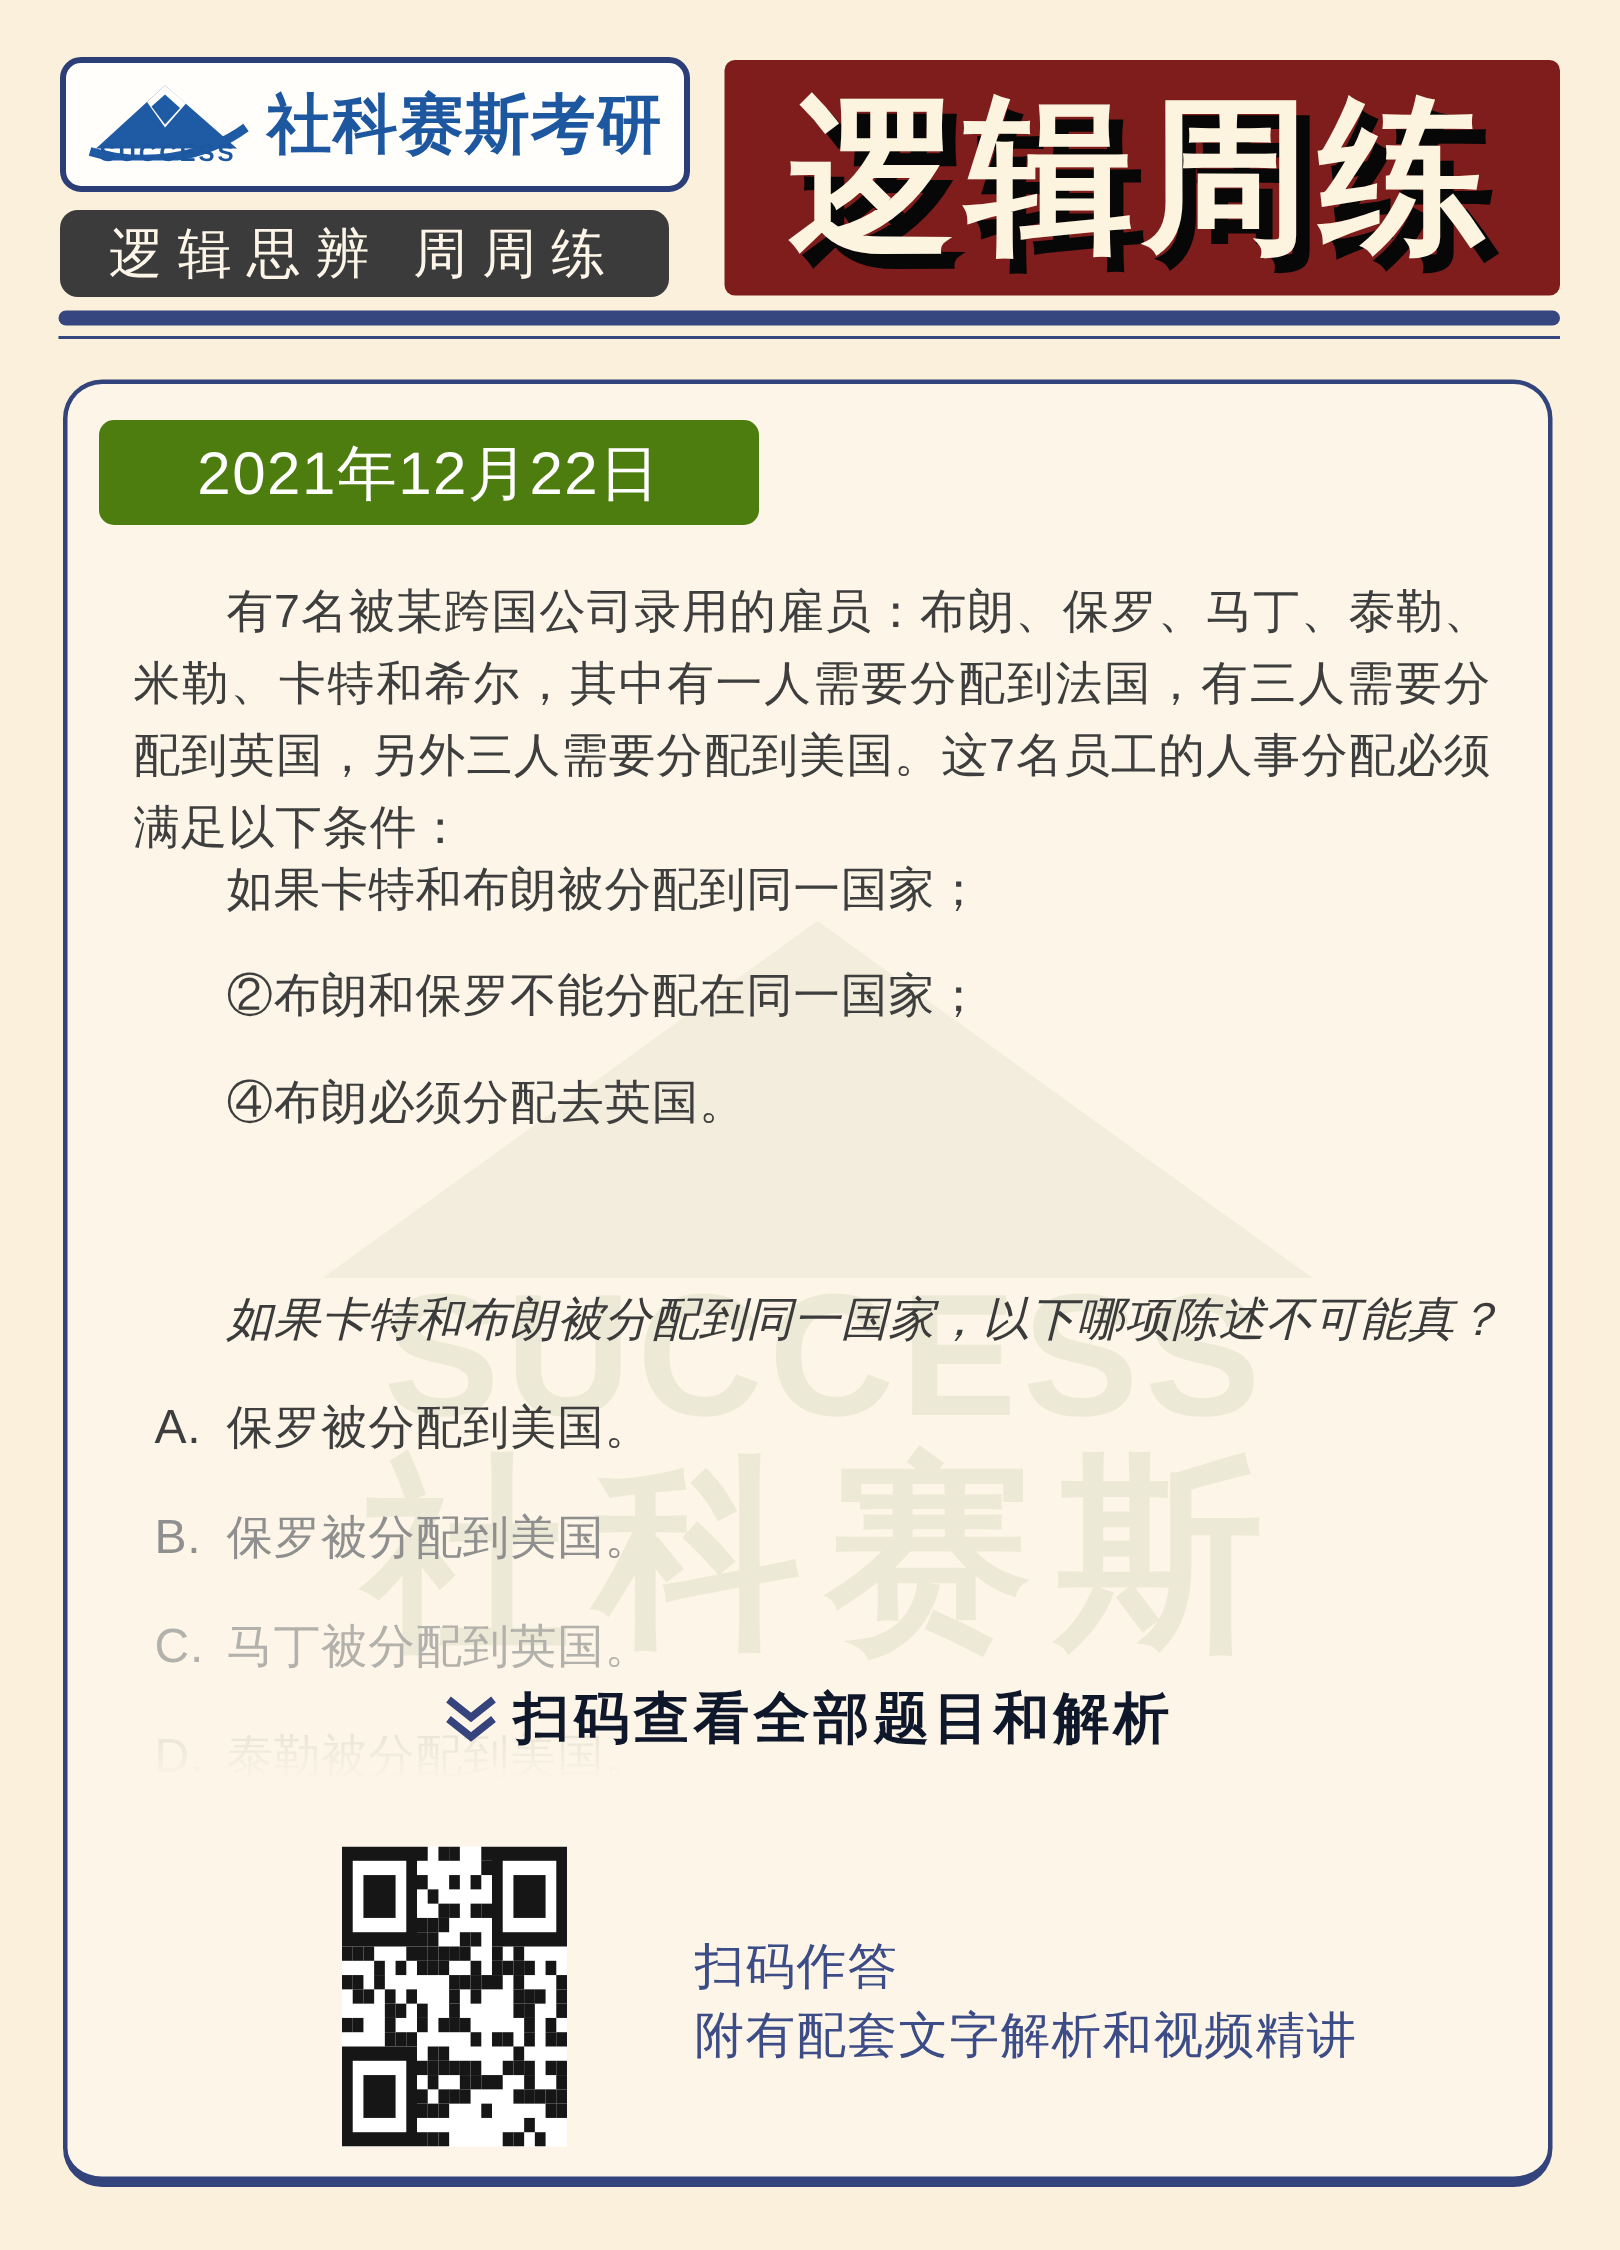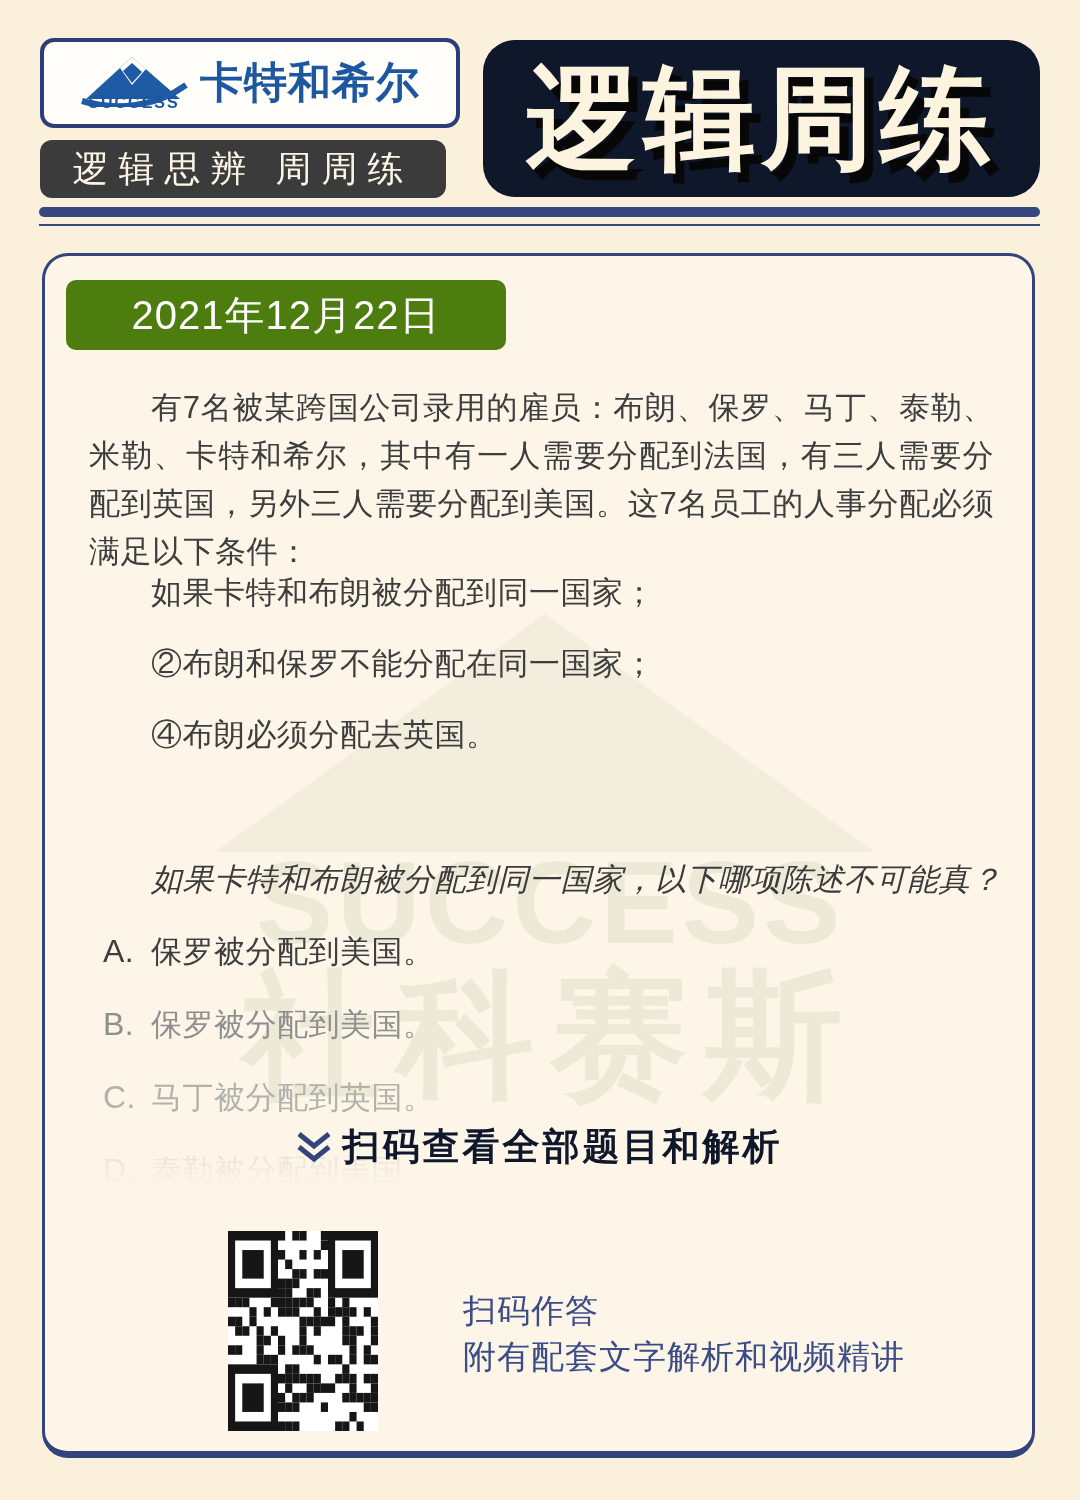--- a/index.html
+++ b/index.html
@@ -19,21 +19,21 @@
   .brand-name{font-size:43px;font-weight:bold;color:#1d57a0;letter-spacing:1px;white-space:nowrap;}
   .sub-badge{
     position:absolute;left:40px;top:140px;width:406px;height:58px;
     background:#3b3b3b;border-radius:12px;
     display:flex;align-items:center;justify-content:center;
     color:#fdf6e8;font-family:"Liberation Serif", serif;font-weight:normal;
     font-size:36px;letter-spacing:10px;white-space:nowrap;
   }
   .title-box{
     position:absolute;left:483px;top:40px;width:557px;height:157px;
-    background:#0f172a;border-radius:32px;
+    background:#7f1d1d;border-radius:7px;
     display:flex;align-items:center;justify-content:center;
   }
   .title-box .t{
     font-family:"Liberation Serif", serif;font-weight:bold;
     font-size:112px;color:#fdf4df;letter-spacing:6px;line-height:1;
     text-shadow:9px 10px 0 #070707;white-space:nowrap;
   }
   .rule-thick{position:absolute;left:39px;top:207px;width:1001px;height:10px;background:#36467f;border-radius:6px;}
   .rule-thin{position:absolute;left:39px;top:224px;width:1001px;height:2px;background:#36467f;}
   
@@ -103,21 +103,21 @@
 <div class="logo-box">
   <span class="logo-mark">
     <svg width="108" height="52" viewBox="0 0 108 52">
       <polygon points="52,2 100,44 6,44" fill="#1f5aa5"></polygon>
       <polygon points="52,2 66,14 52,30 40,13" fill="#fffefb"></polygon>
       <polygon points="52,8 62,17 52,28 43,16" fill="#1f5aa5"></polygon>
       <path d="M2,46 C 36,56 76,52 106,30" stroke="#1f5aa5" stroke-width="6" fill="none"></path>
     </svg>
     <span class="logo-word">SUCCESS</span>
   </span>
-  <span class="brand-name">卡特和希尔</span>
+  <span class="brand-name">社科赛斯考研</span>
 </div>
 
 <div class="sub-badge">逻辑思辨 周周练</div>
 
 <div class="title-box">
   <span class="t">逻辑周练</span>
 </div>
 
 <div class="rule-thick"></div>
 <div class="rule-thin"></div>

